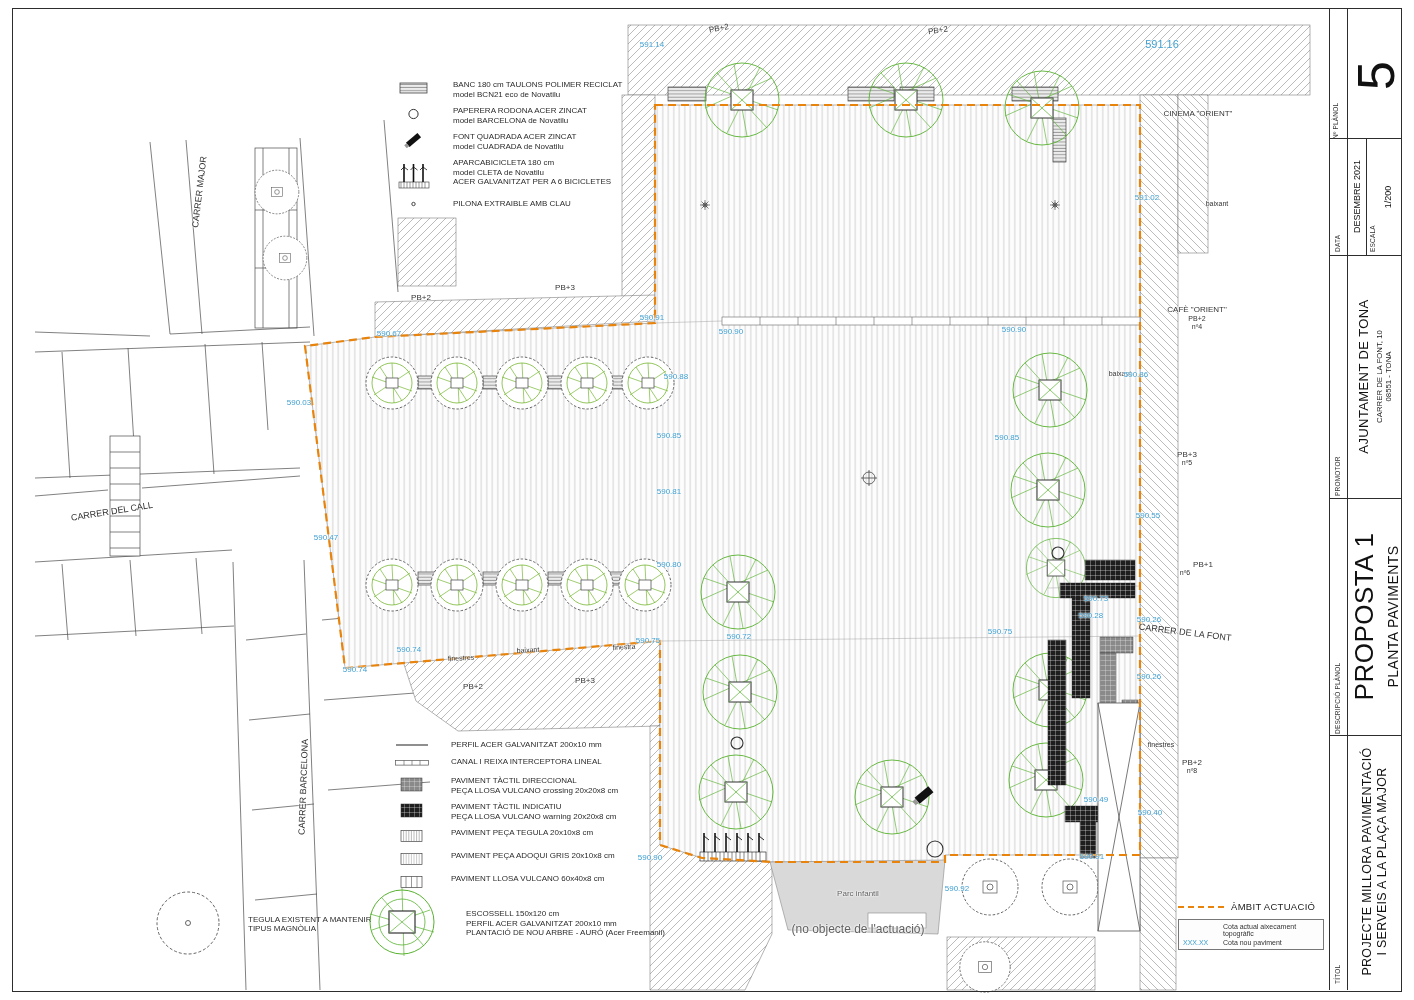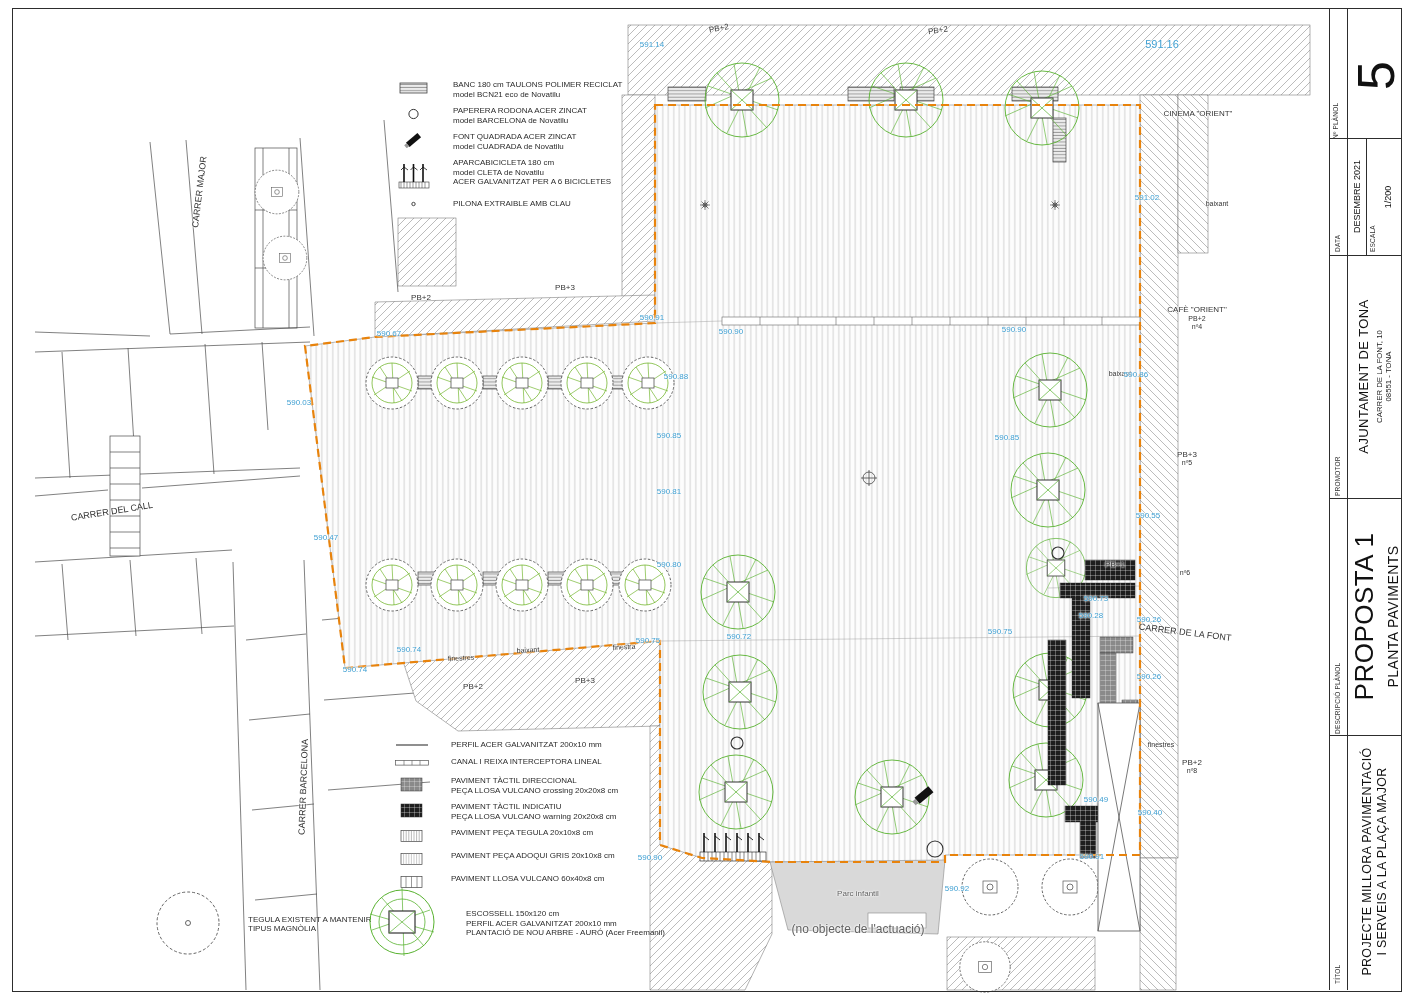--- a/index.html
+++ b/index.html
@@ -244,21 +244,21 @@
       <div class="plan-label lbl-black" style="left: 200px; top: 192px; font-size: 9px; transform: translate(-50%, -50%) rotate(-83deg);">CARRER MAJOR</div>
       <div class="plan-label lbl-black" style="left: 112px; top: 512px; font-size: 9px; transform: translate(-50%, -50%) rotate(-9deg);">CARRER DEL CALL</div>
       <div class="plan-label lbl-black" style="left: 304px; top: 787px; font-size: 9px; transform: translate(-50%, -50%) rotate(-88deg);">CARRER BARCELONA</div>
       <div class="plan-label lbl-black" style="left: 1185px; top: 633px; font-size: 9px; transform: translate(-50%, -50%) rotate(7deg);">CARRER DE LA FONT</div>
       <div class="plan-label lbl-black" style="left: 1198px; top: 114px; font-size: 8px; transform: translate(-50%, -50%);">CINEMA "ORIENT"</div>
       <div class="plan-label lbl-black" style="left: 1197px; top: 310px; font-size: 8px; transform: translate(-50%, -50%);">CAFÈ "ORIENT"</div>
       <div class="plan-label lbl-black" style="left: 1197px; top: 319px; font-size: 7px; transform: translate(-50%, -50%);">PB+2</div>
       <div class="plan-label lbl-black" style="left: 1197px; top: 327px; font-size: 7px; transform: translate(-50%, -50%);">nº4</div>
       <div class="plan-label lbl-black" style="left: 1187px; top: 455px; font-size: 8px; transform: translate(-50%, -50%);">PB+3</div>
       <div class="plan-label lbl-black" style="left: 1187px; top: 463px; font-size: 7px; transform: translate(-50%, -50%);">nº5</div>
-      <div class="plan-label lbl-black" style="left: 1115px; top: 565px; font-size: 8px; transform: translate(-50%, -50%);">PB+1</div>
+      <div class="plan-label lbl-black" style="left: 1203px; top: 565px; font-size: 8px; transform: translate(-50%, -50%);">PB+1</div>
       <div class="plan-label lbl-black" style="left: 1185px; top: 573px; font-size: 7px; transform: translate(-50%, -50%);">nº6</div>
       <div class="plan-label lbl-black" style="left: 1192px; top: 763px; font-size: 8px; transform: translate(-50%, -50%);">PB+2</div>
       <div class="plan-label lbl-black" style="left: 1192px; top: 771px; font-size: 7px; transform: translate(-50%, -50%);">nº8</div>
       <div class="plan-label lbl-black" style="left: 719px; top: 29px; font-size: 8px; transform: translate(-50%, -50%) rotate(-10deg);">PB+2</div>
       <div class="plan-label lbl-black" style="left: 938px; top: 31px; font-size: 8px; transform: translate(-50%, -50%) rotate(-8deg);">PB+2</div>
       <div class="plan-label lbl-black" style="left: 421px; top: 298px; font-size: 8px; transform: translate(-50%, -50%);">PB+2</div>
       <div class="plan-label lbl-black" style="left: 565px; top: 288px; font-size: 8px; transform: translate(-50%, -50%);">PB+3</div>
       <div class="plan-label lbl-black" style="left: 473px; top: 687px; font-size: 8px; transform: translate(-50%, -50%);">PB+2</div>
       <div class="plan-label lbl-black" style="left: 585px; top: 681px; font-size: 8px; transform: translate(-50%, -50%);">PB+3</div>
       <div class="plan-label lbl-black" style="left: 461px; top: 658px; font-size: 7px; transform: translate(-50%, -50%) rotate(-3deg);">finestres</div>
@@ -464,20 +464,32 @@
             <path d="M29,31 L55,53 M29,53 L55,31" stroke="#58b22f" stroke-width="0.7"></path>
           </svg></span>
         <div class="legend-txt">
           <div>ESCOSSELL 150x120 cm</div>
           <div>PERFIL ACER GALVANITZAT 200x10 mm</div>
           <div>PLANTACIÓ DE NOU ARBRE - AURÓ (Acer Freemanii)</div>
         </div>
       </div>
     </div>
 
+  <div class="scope">
+    <div class="scope-row1">
+      <span class="scope-dash"></span>
+      <span class="scope-title">ÀMBIT ACTUACIÓ</span>
+    </div>
+    <div class="cota-box">
+      <span class="cota-val"></span>
+      <span class="cota-txt">Cota actual aixecament topogràfic</span>
+      <span class="cota-val">XXX.XX</span>
+      <span class="cota-txt">Cota nou paviment</span>
+    </div>
+  </div>
 
   <div class="frame"></div>
   <div class="vline" style="left:1329px;top:8px;width:1px;height:982px;"></div>
   <div class="vline" style="left:1347px;top:8px;width:1px;height:982px;"></div>
   <div class="vline" style="left:1366px;top:138px;width:1px;height:117px;"></div>
   <div class="hline" style="left:1329px;top:138px;width:72px;height:1px;"></div>
   <div class="hline" style="left:1329px;top:255px;width:72px;height:1px;"></div>
   <div class="hline" style="left:1329px;top:498px;width:72px;height:1px;"></div>
   <div class="hline" style="left:1329px;top:735px;width:72px;height:1px;"></div>
 

